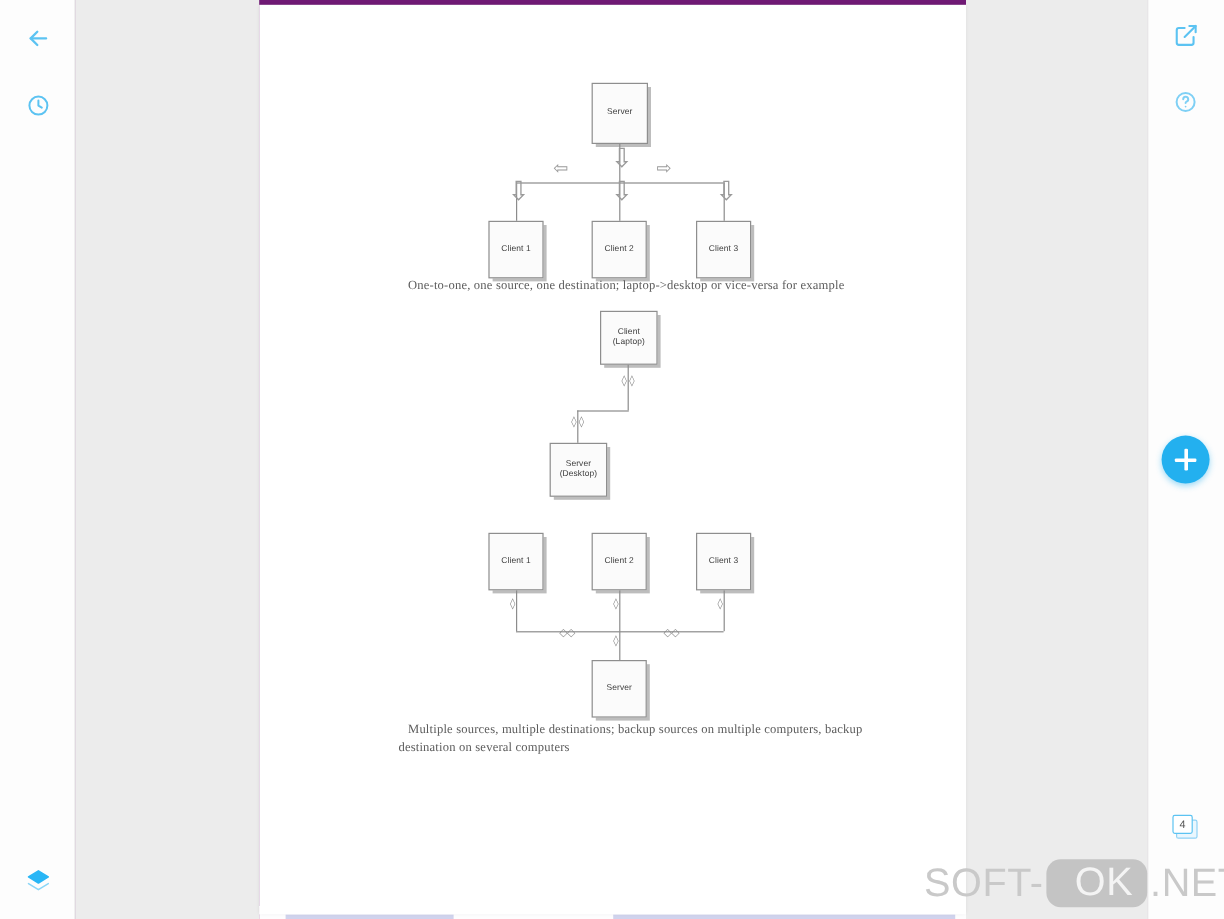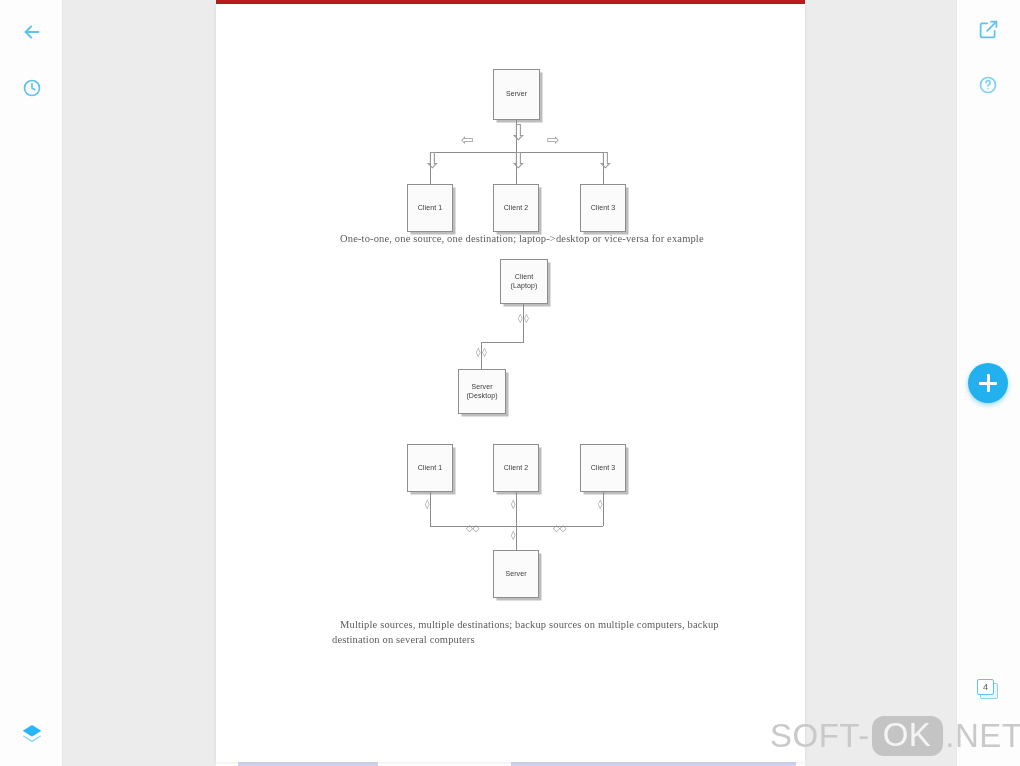--- a/index.html
+++ b/index.html
@@ -5,21 +5,21 @@
   * { box-sizing: border-box; margin: 0; padding: 0; }
   html, body {
     width: 1020px; height: 766px;
     font-family: "Liberation Sans", sans-serif;
     overflow: hidden;
     background: #ededed;
   }
   .app {
     position: relative;
     width: 1020px; height: 766px;
-    background: #b91c1c;
+    background: #701a75;
   }
 
   
   .rail-left {
     position: absolute; left: 0; top: 0;
     width: 63px; height: 766px;
     background: #fdfdfd;
     border-right: 1px solid #e6e6e6;
     z-index: 40;
   }
@@ -196,21 +196,21 @@
     font-size: 33px;
     letter-spacing: .5px;
     color: #c9c9c9;
     user-select: none;
     pointer-events: none;
   }
   .watermark .ok {
     background: #c4c4c4;
     color: #f4f4f4;
     border-radius: 12px;
-    padding: 0px 12px 2px 11px;
+    padding: 0px 12px 2px 24px;
     margin: 0 2px;
   }
   .watermark .net { color: #c9c9c9; }
 </style>
 </head>
 <body>
 
 <div class="app">
 
   <div class="gutter-left"></div>
@@ -296,21 +296,21 @@
         <div class="tick" style="left:382px; top:58px;">◊</div>
         <div class="tick" style="left:250px; top:82px;">◇◇</div>
         <div class="tick" style="left:337px; top:82px;">◇◇</div>
         <div class="tick" style="left:295px; top:89px;">◊</div>
 
         <div class="node" style="left:277px; top:108px; width:46px; height:48px;">
           <span class="node-label">Server</span>
         </div>
       </div>
 
-      <div class="caption" style="left:116px; top:598px; width:400px;margin-top:16px;">Multiple sources, multiple destinations; backup sources on multiple computers, backup destination on several computers</div>
+      <div class="caption" style="left:116px; top:598px; width:400px;">Multiple sources, multiple destinations; backup sources on multiple computers, backup destination on several computers</div>
 
     </div>
   </div>
 
   <div class="page-next">
     <div class="ribbon a"></div>
     <div class="ribbon b"></div>
   </div>
 
   <div class="rail-left">

